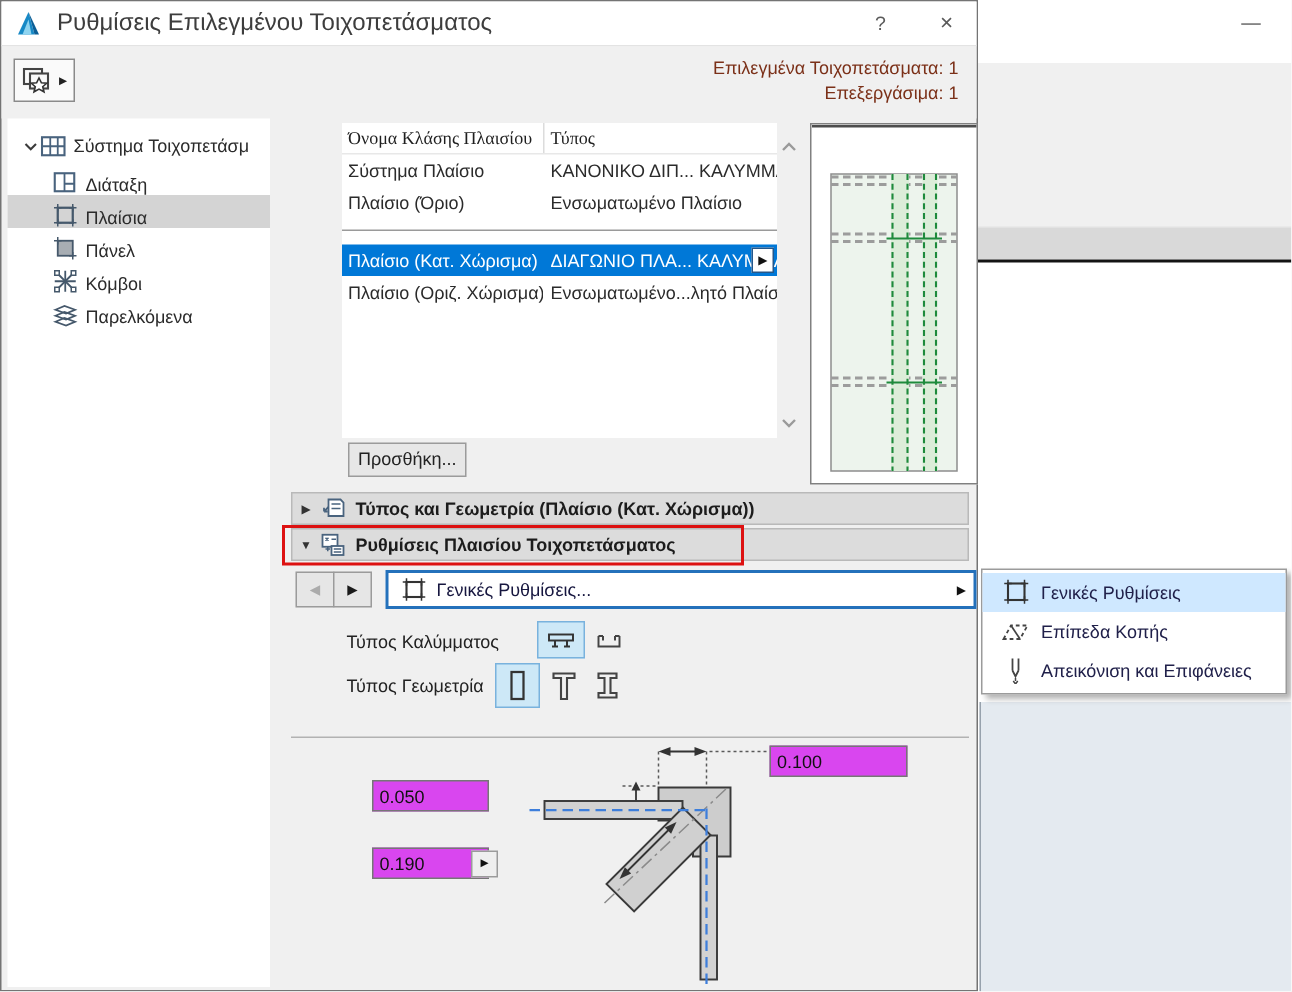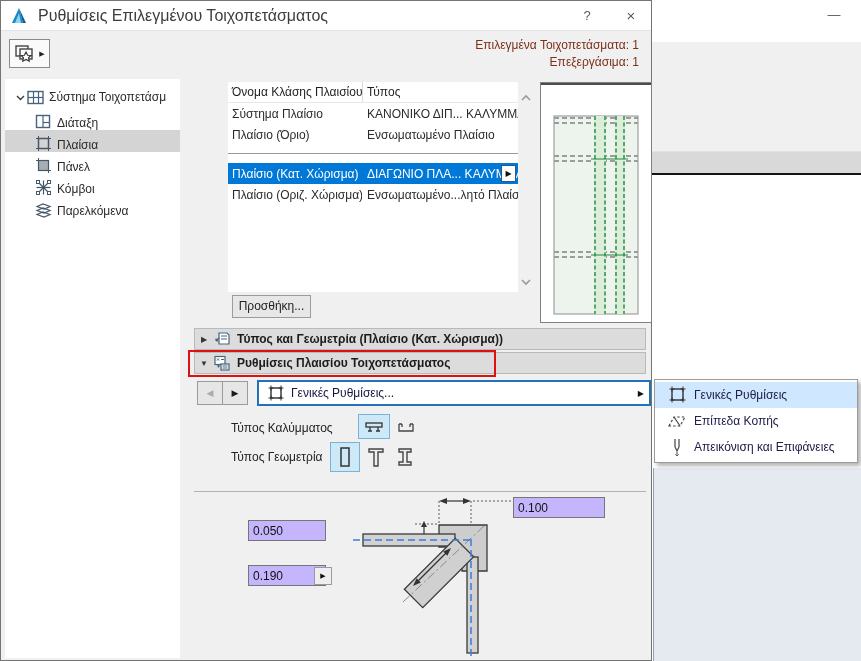--- a/index.html
+++ b/index.html
@@ -31,21 +31,21 @@
   .sidebar { position:absolute; left:4px; top:78px; width:175px; height:579px; background:#fff; }
   .tree { padding-top:7px; }
   .tree-row { height:22px; display:flex; align-items:center; white-space:nowrap; overflow:hidden; }
   .tree-row .expander { width:14px; margin-left:8px; display:flex; justify-content:center; }
   .tree-row .ticon { width:17px; height:17px; margin-right:5px; flex:none; }
   .tree-child { padding-left:30px;align-items:flex-end; }
   .tree-sel { background:#d4d4d4; }
 
   
   .ftable { position:absolute; left:227px; top:81px; width:290px; height:210px; background:#fff; }
-  .ft-head { height:21px; display:flex; align-items:center; border-bottom:1px solid #e8e8e8; color:#1f1f1f; }
+  .ft-head { height:21px; display:flex; align-items:center; border-bottom:1px solid #e8e8e8; color:#1f1f1f;font-family:Liberation Serif, serif; }
   .ft-row { height:21px; display:flex; align-items:center; }
   .ft-c1 { width:134px; padding-left:4px; overflow:hidden; white-space:nowrap; flex:none; }
   .ft-c2 { padding-left:4px; overflow:hidden; white-space:nowrap; border-left:1px solid transparent; }
   .ft-head .ft-c2 { border-left:1px solid #dcdcdc; height:100%; display:flex; align-items:center; }
   .ft-sep { height:1px; background:#9a9a9a; margin:8px 0 9px 0; }
   .ft-sel { background:#0078d7; color:#fff; position:relative; }
   .row-fly { position:absolute; right:2px; top:2px; width:15px; height:17px; background:#fff; border:1px solid #25578a; font-size:8px; color:#111; text-align:center; line-height:16px; }
 
   .scrollcol { position:absolute; left:517px; top:81px; width:16px; height:210px; background:#f0f0f0; }
   .sc-up { position:absolute; top:12px; left:2px; } .sc-dn { position:absolute; bottom:6px; left:2px; }
@@ -67,21 +67,21 @@
   .scheme-dd .dicon { width:18px; height:16px; margin:0 6px 0 8px; flex:none; }
   .scheme-dd .dd-arrow { margin-left:auto; margin-right:5px; font-size:8px; color:#111; }
 
   .param-label { position:absolute; left:230px; color:#222; }
   .lbl-cap { top:420px; } .lbl-frame { top:449px; }
   .togglebtn { position:absolute; display:flex; align-items:center; justify-content:center; border:1px solid transparent; }
   .tog-sel { background:#cde8f7; border:1px solid #79b2dd; }
 
   .hsep { position:absolute; left:193px; top:490px; width:452px; height:1px; background:#b2b2b2; }
 
-  .numfield { position:absolute; height:21px; border:1px solid #767676; background:#c4b5fd; padding:0 4px; font-family:"Liberation Sans",sans-serif; font-size:12px; color:#111; }
+  .numfield { position:absolute; height:21px; border:1px solid #767676; background:#d946ef; padding:0 4px; font-family:"Liberation Sans",sans-serif; font-size:12px; color:#111; }
   .nf-top { left:512px; top:496px; width:92px; } .nf-off { left:247px; top:519px; width:78px; } .nf-dep { left:247px; top:564px; width:78px; }
   .mini-fly { position:absolute; left:313px; top:566px; width:18px; height:18px; background:#efefef; border:1px solid #9b9b9b; font-size:7px; color:#111; text-align:center; line-height:16px; }
 
   .diagram { position:absolute; left:0; top:492px; }
 
   
   .flyout { position:absolute; left:654px; top:379px; width:204px; background:#fff; border:1px solid #9b9b9b; box-shadow:3px 3px 4px rgba(0,0,0,0.3); z-index:3; padding:2px 0; }
   .menu-item { height:26px; display:flex; align-items:center; color:#20204a; }
   .menu-item .micon { width:20px; height:18px; margin:0 7px 0 12px; flex:none; }
   .mi-sel { background:#cfe8ff; }

